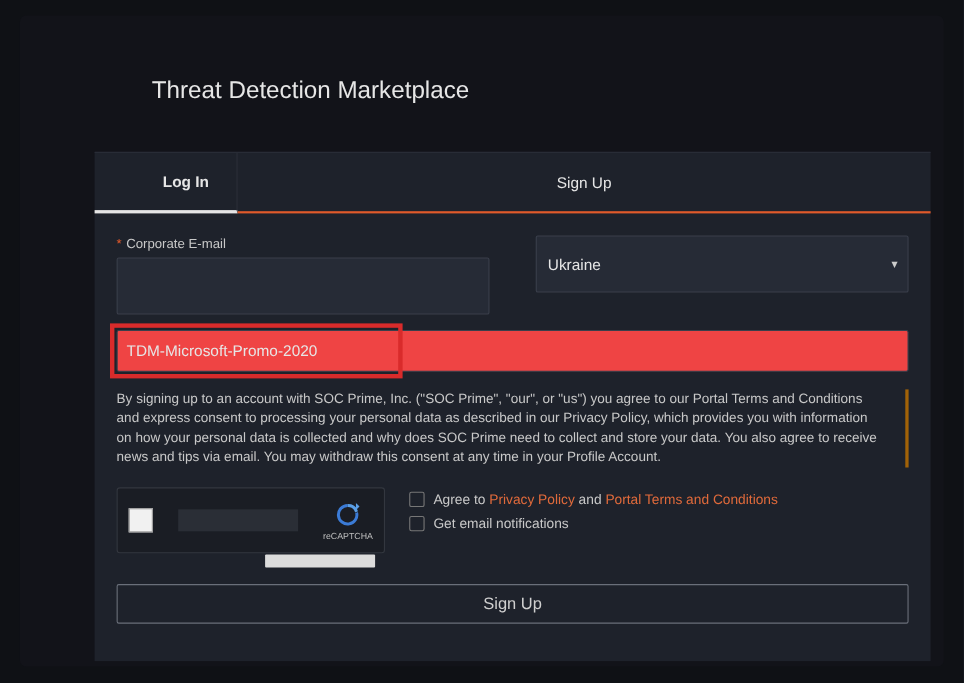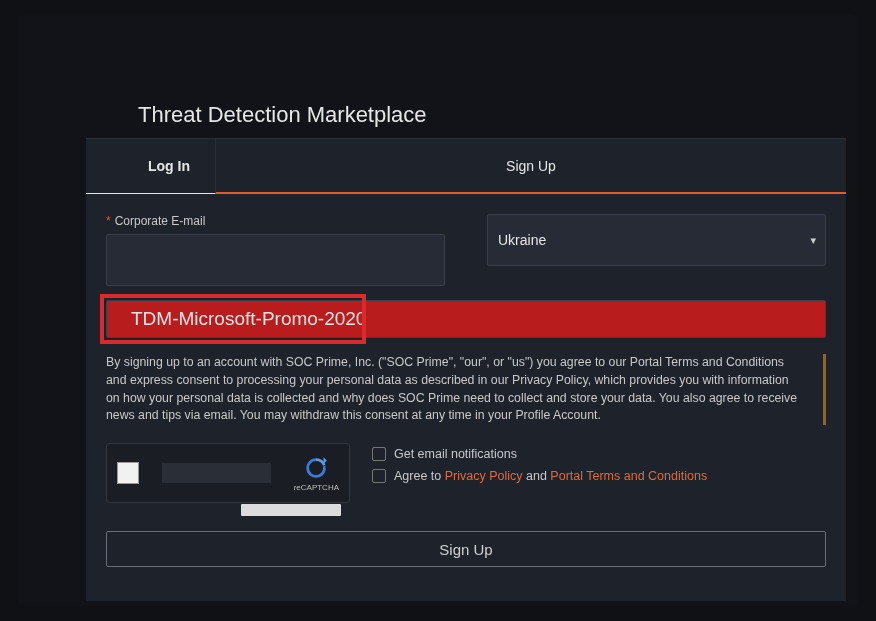--- a/index.html
+++ b/index.html
@@ -14,21 +14,21 @@
 }
 .outer {
   position: absolute;
   left: 18px; top: 14px;
   width: 840px; height: 592px;
   background: #121319;
   border-radius: 6px;
 }
 .page-title {
   position: absolute;
-  left: 120px; top: 88px;
+  left: 120px; top: 55px;
   color: #e6e6e6;
   font-size: 22px;
   font-weight: 400;
 }
 .panel {
   position: absolute;
   left: 68px; top: 124px;
   width: 760px;
   background: #1e222b;
   padding-bottom: 34px;
@@ -42,21 +42,21 @@
   display: flex;
   align-items: center;
   justify-content: center;
   font-size: 14px;
   color: #e6e6e6;
   cursor: pointer;
 }
 .tab-login {
   width: 130px;
   border-right: 1px solid #2a2e38;
-  border-bottom: 1px solid #e5e5e5;
+  border-bottom: 3px solid #e5e5e5;
   font-weight: 600;
   padding-left: 37px;
 }
 .tab-signup {
   flex: 1;
   border-bottom: 2px solid #e05a2b;
   font-weight: 500;
 }
 .form-row {
   display: flex;
@@ -98,26 +98,26 @@
   font-size: 11px;
   pointer-events: none;
 }
 .promo-wrap {
   margin: 14px 20px 0 20px;
   position: relative;
 }
 .promo-input {
   width: 100%;
   height: 38px;
-  background: #b91c1c;
+  background: #ef4444;
   border: 1px solid #3a3f4b;
   border-radius: 2px;
   color: #e6e6e6;
-  padding: 0 24px;
-  font-size: 19px;
+  padding: 0 8px;
+  font-size: 14px;
 }
 .highlight-box {
   position: absolute;
   left: -6px; top: -6px;
   width: 266px; height: 50px;
   border: 4px solid #d92b2b;
   pointer-events: none;
 }
 .consent {
   margin: 16px 20px 0 20px;
@@ -244,26 +244,26 @@
             <polygon points="19,2 22,5 19,8" fill="#5a9ee6"></polygon>
           </svg>
           <div class="rc-logo-text">reCAPTCHA</div>
         </div>
         <div class="rc-priv"></div>
       </div>
 
       <div class="checks">
         <div class="check-row">
           <div class="cb"></div>
-          <span>Get email notifications</span>
-        </div>
-        <div class="check-row">
-          <div class="cb"></div>
           <span>
             <span>Agree to </span><span class="link">Privacy Policy</span><span> and </span><span class="link">Portal Terms and Conditions</span>
           </span>
         </div>
+        <div class="check-row">
+          <div class="cb"></div>
+          <span>Get email notifications</span>
+        </div>
       </div>
     </div>
 
     <button class="signup-btn">Sign Up</button>
   </div>
 </div>
 
 </body></html>

